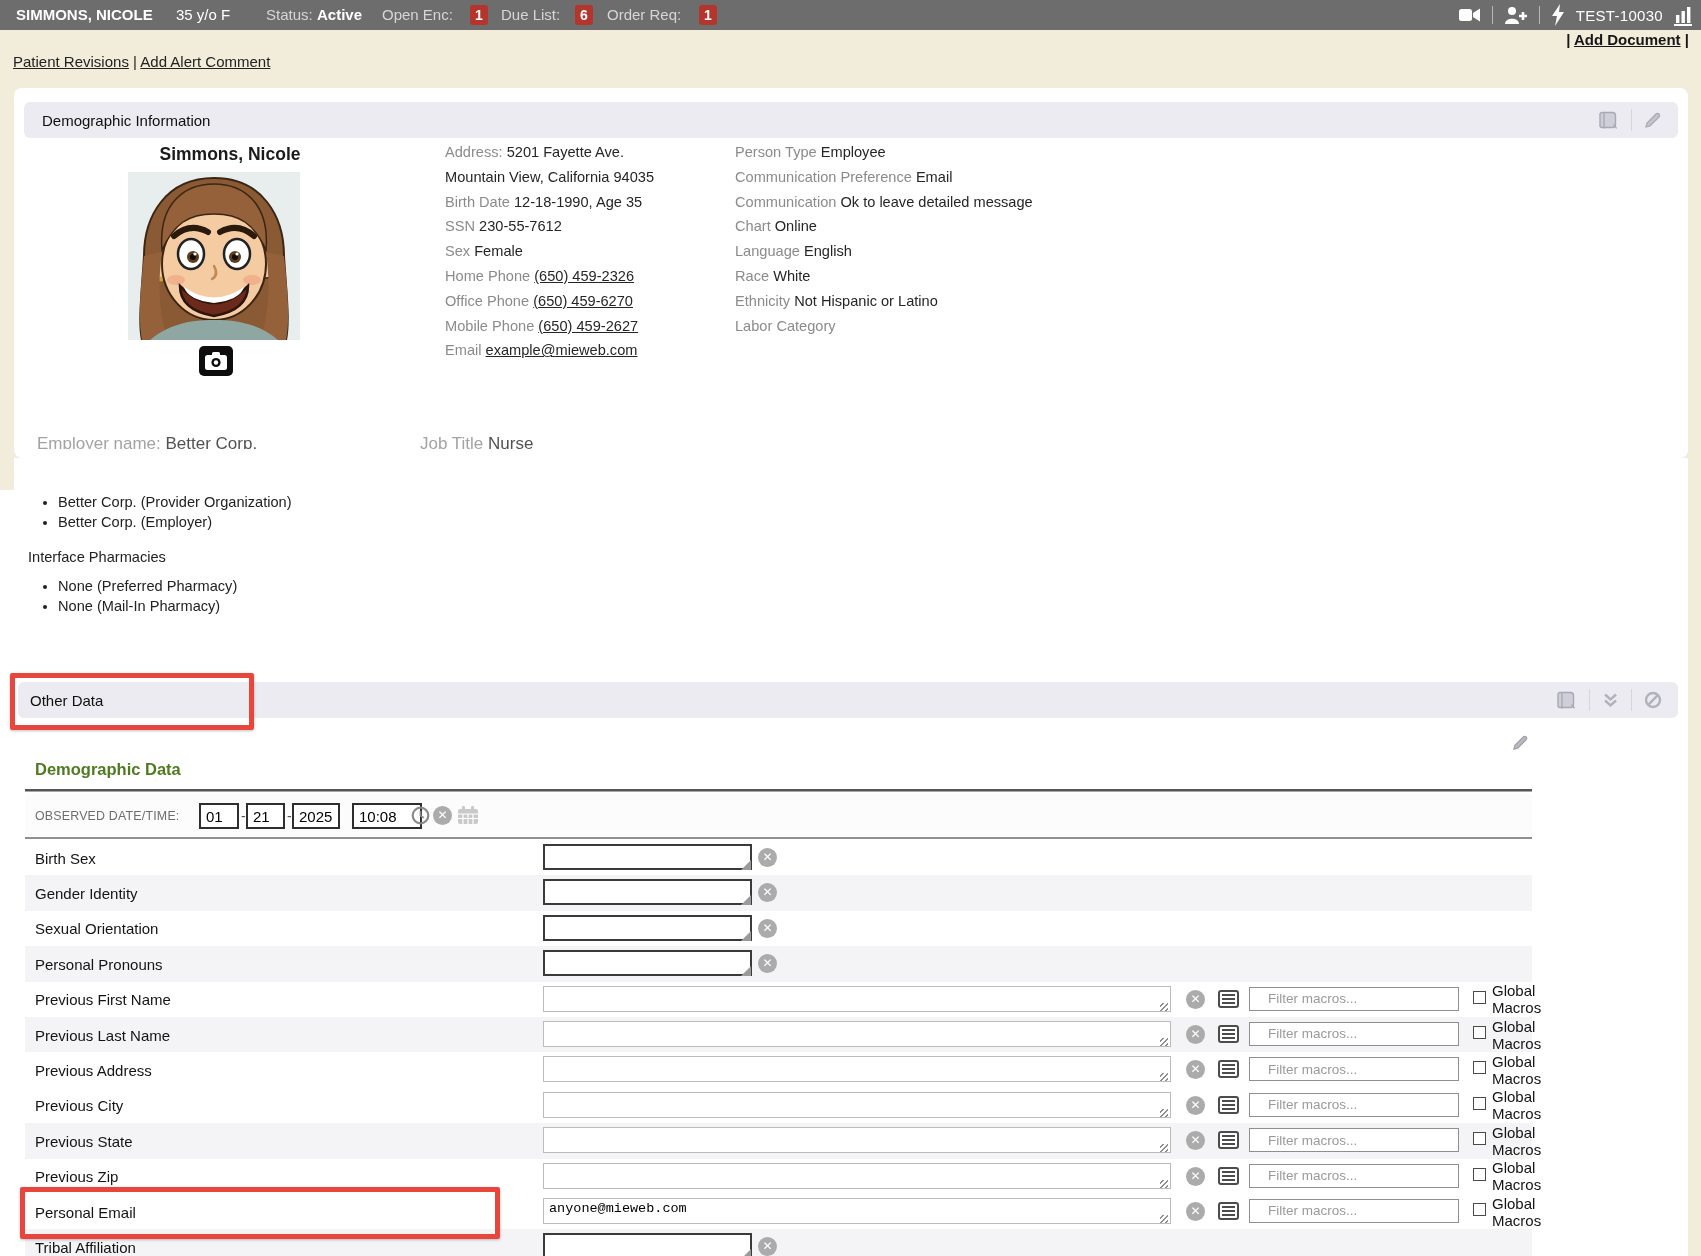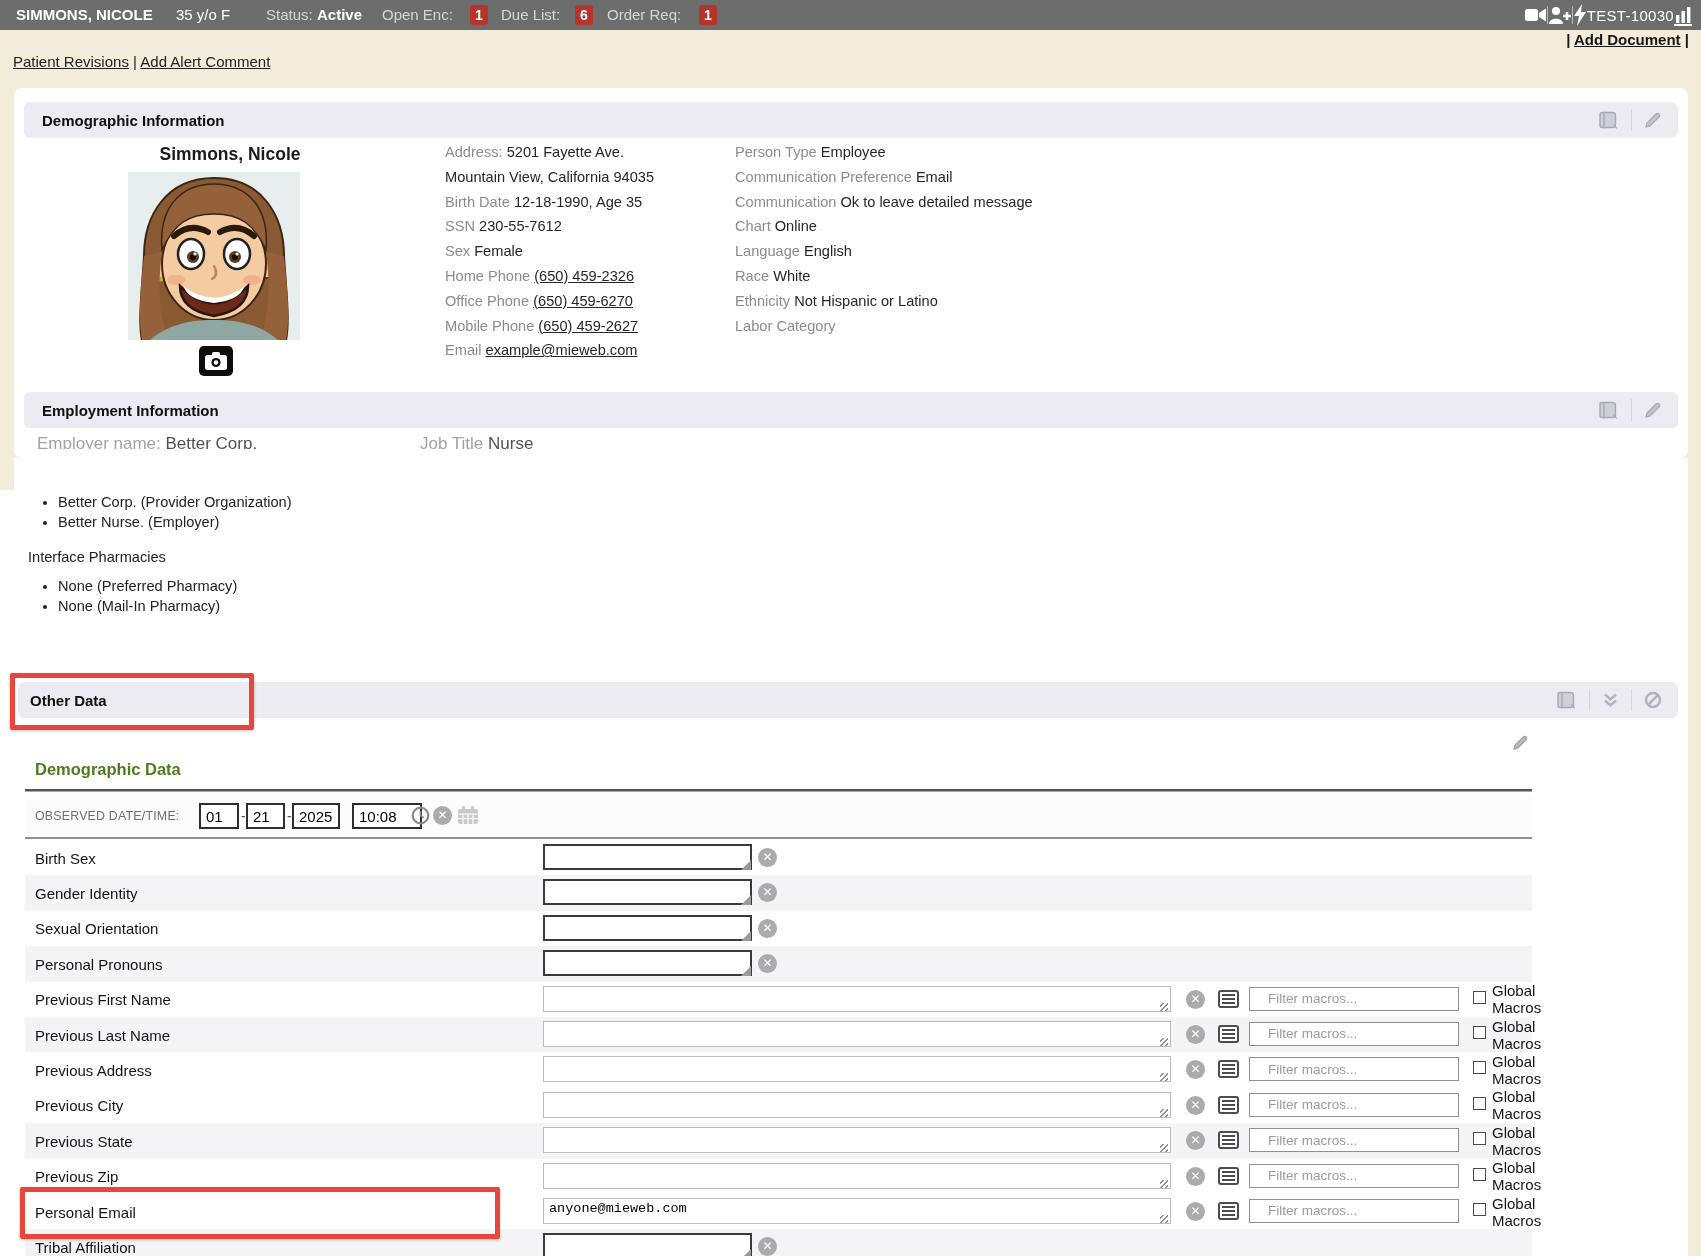--- a/index.html
+++ b/index.html
@@ -10,39 +10,39 @@
   }
   a { color:inherit; }
 
   
   .topbar { position:absolute; top:0; left:0; width:1701px; height:30px; background:#6d6d6d; color:#fff; font-size:15px; z-index:20; }
   .tb { position:absolute; top:0; line-height:30px; white-space:nowrap; }
   .tb-label { color:#d6d6d6; }
   .tb-strong { font-weight:bold; }
   .badge { position:absolute; top:5px; height:20px; min-width:17px; padding:0 5px; background:#b5352c; border-radius:3px;
            color:#fff; font-weight:bold; font-size:14px; line-height:20px; text-align:center; }
-  .topbar-right { position:absolute; right:8px; top:0; height:30px; display:flex; align-items:center; }
+  .topbar-right { position:absolute; right:8px; top:0; height:30px; display:flex; align-items:center; gap:11px; }
   .tb-divider { width:1px; height:18px; background:rgba(255,255,255,.5); }
   .tb-id { font-size:15px; color:#fff; letter-spacing:.3px; }
   .tb-icon { display:flex; align-items:center; }
 
   
   .adddoc-row { position:absolute; top:31px; right:12px; font-size:15px; font-weight:bold; color:#171717; }
   .adddoc-row a { text-decoration:underline; }
   .patient-links { position:absolute; top:53px; left:13px; font-size:15px; color:#222; }
   .patient-links a { text-decoration:underline; }
 
   
   .panel { position:absolute; left:14px; top:88px; width:1674px; height:370px; background:#fff; border-radius:8px; }
   .lower { position:absolute; left:0; top:458px; width:1688px; height:798px; background:#fff; }
   .sliver { position:absolute; left:0; top:458px; width:14px; height:32px; background:#f2edda; }
 
   
   .sec-bar { position:absolute; height:36px; background:#ebebf1; border-radius:6px; display:flex; align-items:center;
-             font-size:15px; font-weight:bold; color:#101010; padding-left:18px; }
+             font-size:15px; font-weight:normal; color:#101010; padding-left:18px; }
   .sec-icons { margin-left:auto; display:flex; align-items:center; gap:12px; padding-right:16px; }
   .sec-div { width:1px; height:22px; background:#d5d5dd; }
   .icon-gray { color:#b2b2bc; display:flex; align-items:center; }
 
   
   .patient-name { position:absolute; left:96px; top:56px; width:240px; text-align:center; font-size:17.5px; font-weight:bold; color:#1b1b1b; }
   .photo { position:absolute; left:114px; top:84px; width:172px; height:168px; }
   .camera-btn { position:absolute; left:185px; top:258px; width:34px; height:30px; background:#0d0d0d; border-radius:5px;
                 display:flex; align-items:center; justify-content:center; cursor:pointer; }
 
@@ -235,55 +235,37 @@
       <div><span class="fl">Person Type </span><span class="fv">Employee</span></div>
       <div><span class="fl">Communication Preference </span><span class="fv">Email</span></div>
       <div><span class="fl">Communication </span><span class="fv">Ok to leave detailed message</span></div>
       <div><span class="fl">Chart </span><span class="fv">Online</span></div>
       <div><span class="fl">Language </span><span class="fv">English</span></div>
       <div><span class="fl">Race </span><span class="fv">White</span></div>
       <div><span class="fl">Ethnicity </span><span class="fv">Not Hispanic or Latino</span></div>
       <div><span class="fl">Labor Category </span><span class="fv"></span></div>
     </div>
 
-  <div class="sec-bar" style="left:10px; right:10px; top:304px;">
-    <span>Employment Information</span>
-    <span class="sec-icons">
-      <span class="icon-gray">
-        <svg width="21" height="19" viewBox="0 0 21 19">
-            <path d="M4,1.5 h10.5 a3,3 0 0 1 3,3 v9 a3,3 0 0 1 -3,3 H4 a2,2 0 0 1 -2,-2 v-11 a2,2 0 0 1 2,-2 z" fill="#cfcfd8" stroke="#a9a9b5" stroke-width="1.4"></path>
-            <path d="M6,1.5 v16" stroke="#a9a9b5" stroke-width="1.4"></path>
-            <path d="M15.5,13.5 q2,1.5 3,4" stroke="#a9a9b5" stroke-width="1.2" fill="none"></path>
-          </svg>
-      </span>
-      <span class="sec-div"></span>
-      <span class="icon-gray">
-        <svg width="18" height="18" viewBox="0 0 18 18">
-            <path d="M2,16 L3,12 L12,3 a2,2 0 0 1 3,3 L6,15 Z" fill="#c3c3cd" stroke="#a9a9b5" stroke-width="1.2"></path>
-          </svg>
-      </span>
-    </span>
-  </div>
 
   <div class="emp-line">
     <span class="fl">Employer name:</span>
     <span class="fv">Better Corp.</span>
     <span class="jt">
       <span class="fl">Job Title</span>
       <span class="fv">Nurse</span>
     </span>
   </div>
 </div>
 
 <div class="lower"></div>
 <div class="sliver"></div>
 
 <ul class="blist" style="left:0; top:494px;" id="org-list">
     <li>Better Corp. (Provider Organization)</li>
-    <li>Better Nurse. (Employer)</li>
+    <li>Better Corp. (Employer)</li>
   </ul>
 <div class="ip-title">Interface Pharmacies</div>
 <ul class="blist" style="left:0; top:578px;" id="pharm-list">
     <li>None (Preferred Pharmacy)</li>
     <li>None (Mail-In Pharmacy)</li>
   </ul>
 
 <div class="sec-bar other-bar">
   <span>Other Data</span>
   <span class="sec-icons">

